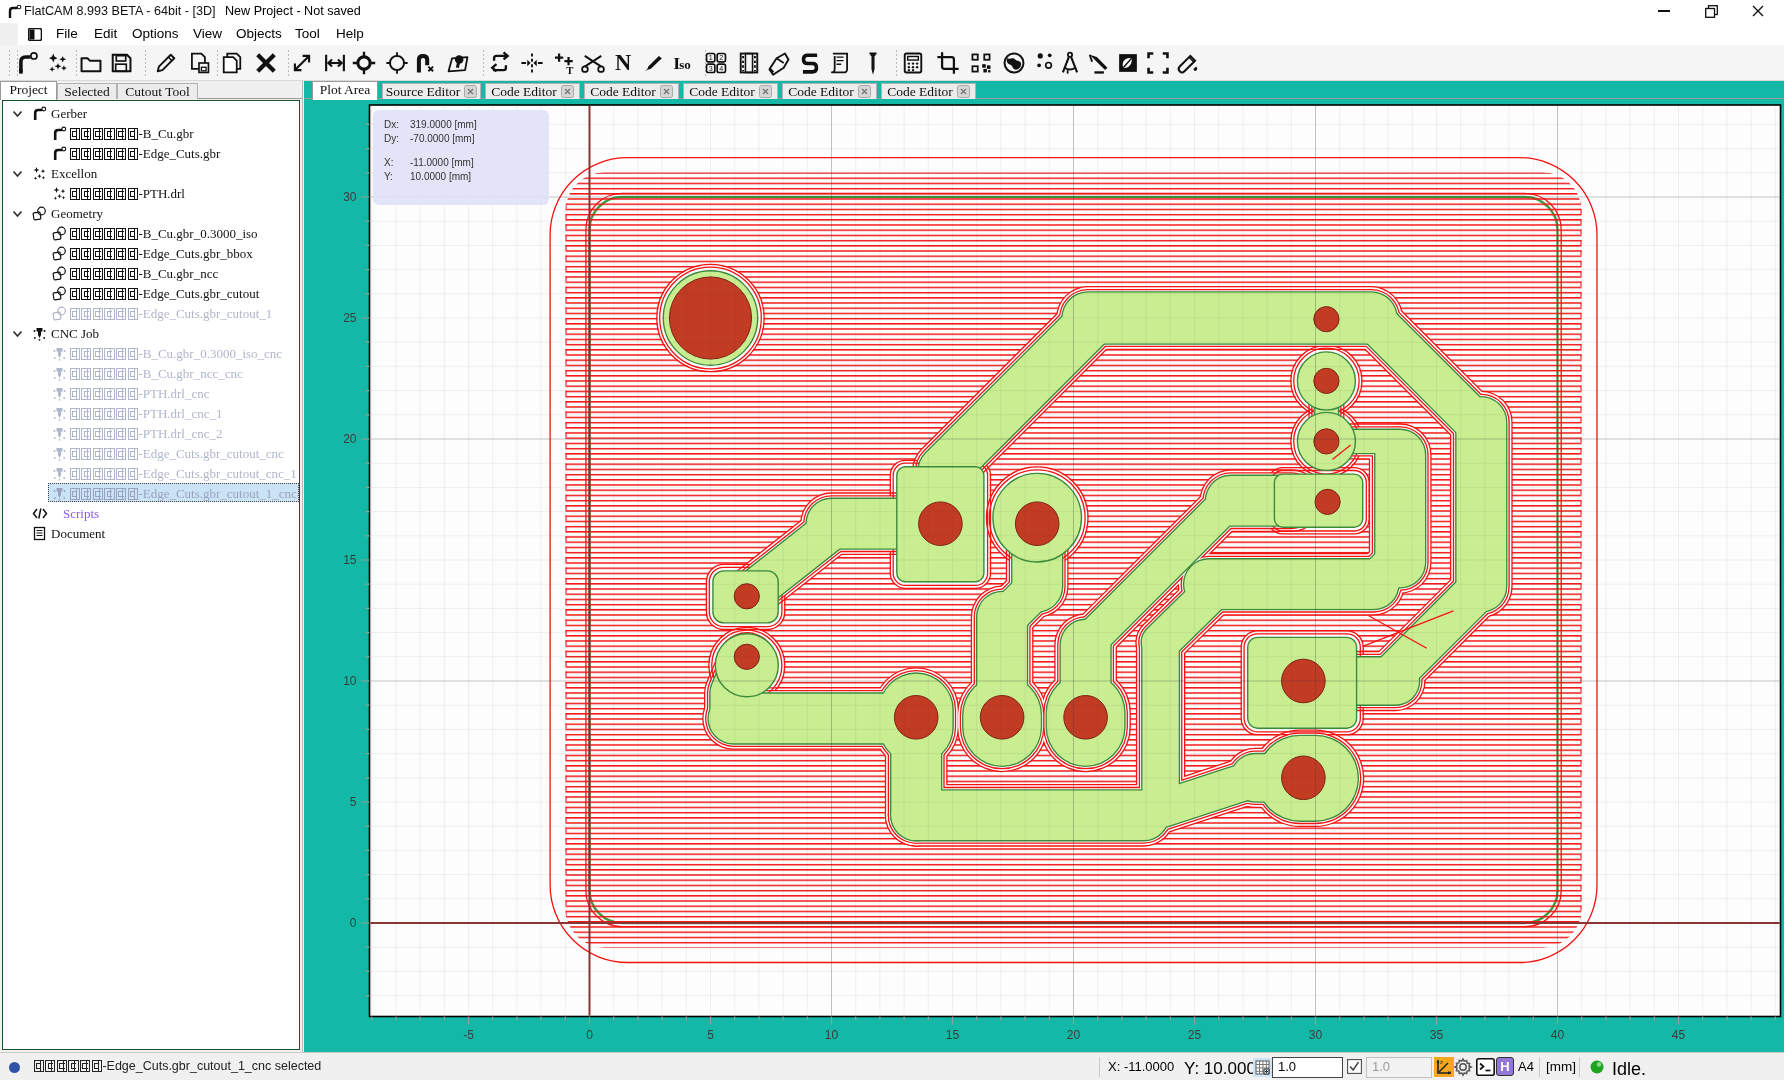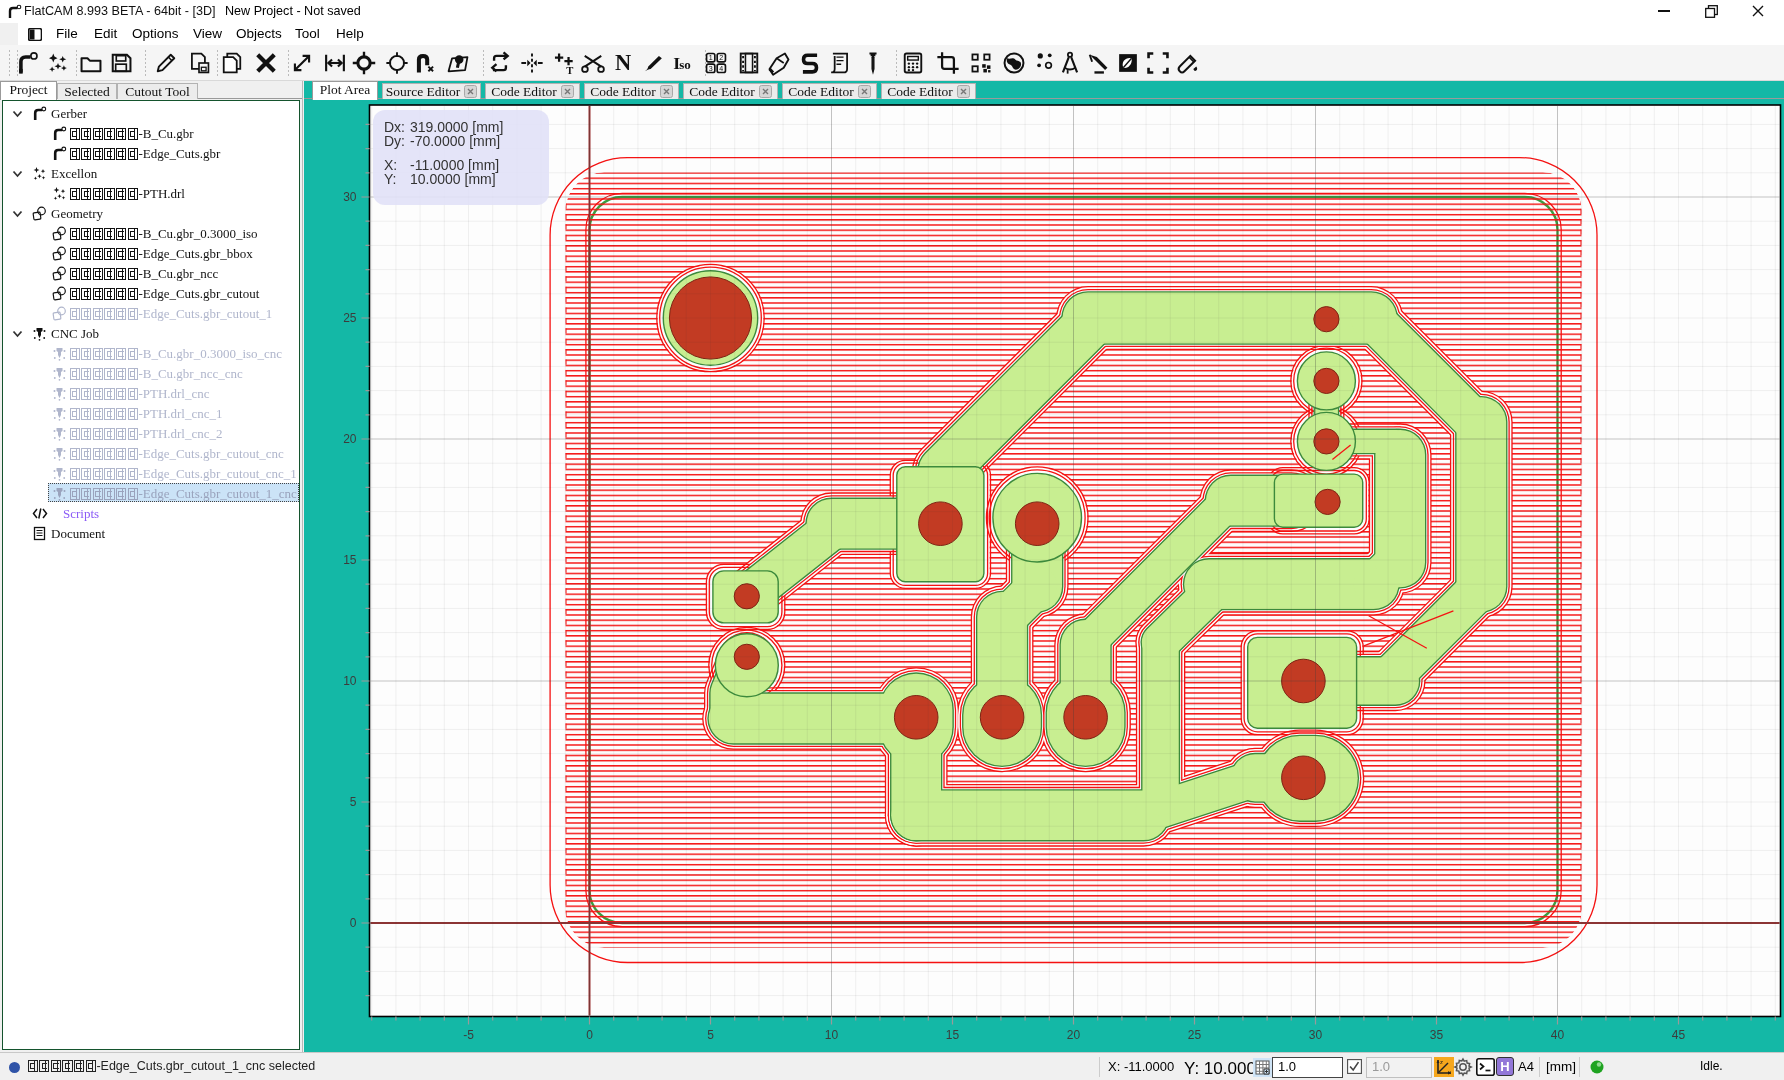--- a/index.html
+++ b/index.html
@@ -26,21 +26,21 @@
 .sel{position:absolute;left:45px;top:-1px;height:19px;width:251px;background:#cbe3f7;border:1px dotted #444}
 .cj{display:inline-block;width:10.2px;height:12px;border:1px solid currentColor;position:relative;
     vertical-align:-1.5px;margin:0 0.7px}
 .cj:before{content:"";position:absolute;left:1.5px;right:1.5px;top:2px;bottom:2px;
     border-top:1px solid currentColor;border-bottom:1px solid currentColor;border-left:1px solid currentColor}
 .cj:after{content:"";position:absolute;left:5px;top:0;bottom:0;width:1px;background:currentColor}
 .rpanel{position:absolute;left:304px;top:81px;width:1712px;height:971px;background:#14b8a6}
 .statusbar{position:absolute;left:0;top:1052px;width:100%;height:28px;background:#f0f0f0;border-top:1px solid #c8c8c8;font-size:12.5px}
 .statusbar .it{position:absolute;top:6px}
 .infobox{position:absolute;left:69px;top:11px;width:176px;height:95px;background:rgba(224,224,247,0.88);
-         border-radius:12px;font-size:14px;color:#333;z-index:5}
+         border-radius:6px;font-size:10px;color:#333;z-index:5}
 .infobox div{position:absolute;left:11px}
 .infobox .v{left:37px}
 </style></head>
 <body>
 <div class="titlebar">
 <svg style="position:absolute;left:7px;top:4px" width="15" height="15" viewBox="0 0 15 15">
 <path d="M3 14V7Q3 4 6 4h4.5" fill="none" stroke="#111" stroke-width="2.4"></path>
 <circle cx="12" cy="3" r="1.8" fill="none" stroke="#111" stroke-width="1.1"></circle>
     </svg>
 <span class="t1">FlatCAM 8.993 BETA - 64bit - [3D]</span>
@@ -851,21 +851,21 @@
         <div class="v" style="top:47px">-11.0000 [mm]</div>
 <div style="top:61px">Y:</div>
         <div class="v" style="top:61px">10.0000 [mm]</div>
 </div>
 </div>
 </div>
 <div class="statusbar">
 <svg class="it" style="left:8px;top:8px" width="13" height="13">
       <circle cx="6.5" cy="6.5" r="5.5" fill="#2f53a7"></circle>
     </svg>
-<span class="it" style="left:27px;color:#222"><i class="cj"></i><i class="cj"></i><i class="cj"></i><i class="cj"></i><i class="cj"></i><i class="cj"></i>-Edge_Cuts.gbr_cutout_1_cnc selected</span>
+<span class="it" style="left:33px;color:#222"><i class="cj"></i><i class="cj"></i><i class="cj"></i><i class="cj"></i><i class="cj"></i><i class="cj"></i>-Edge_Cuts.gbr_cutout_1_cnc selected</span>
 <div class="it" style="left:1099px;top:4px;width:1px;height:20px;background:#ccc"></div>
 <span class="it" style="left:1108px;font-size:13px">X: -11.0000</span>
 <span class="it" style="left:1184px;font-size:17px">Y: 10.0000</span>
 <svg class="it" style="left:1253px;top:5px" width="19" height="19" viewBox="0 0 19 19">
       <rect width="19" height="19" fill="#cfe4f7"></rect>
       <rect x="3" y="3" width="13" height="13" fill="#fff" stroke="#555"></rect>
       <path d="M6.5 3v13M9.9 3v13M13.3 3v13M3 6.5h13M3 9.9h13M3 13.3h13" stroke="#777" stroke-width="1"></path>
       <path d="M11 11h5v5h-5z" fill="#cfe4f7" stroke="#333"></path>
       <path d="M13.5 12v3M12 13.5h3" stroke="#333"></path>
     </svg>
@@ -894,13 +894,13 @@
     </svg>
 <div class="it" style="left:1496px;top:4px;width:18px;height:19px;background:#9277d8;border:1px solid #333;border-radius:3px;color:#fff;font-weight:bold;font-size:13px;text-align:center;padding-top:0.5px">H</div>
 <span class="it" style="left:1518px;font-size:13px">A4</span>
 <div class="it" style="left:1539px;top:4px;width:1px;height:20px;background:#ccc"></div>
 <span class="it" style="left:1546px;font-size:13.5px">[mm]</span>
 <div class="it" style="left:1579px;top:4px;width:1px;height:20px;background:#ccc"></div>
 <svg class="it" style="left:1590px;top:7px" width="14" height="14">
       <circle cx="7" cy="7" r="6.5" fill="#1fa321"></circle>
       <circle cx="9" cy="4.5" r="2.2" fill="#8fd88f"></circle>
     </svg>
-<span class="it" style="left:1700px;font-size:12px">Idle.</span>
+<span class="it" style="left:1612px;font-size:18px">Idle.</span>
 </div>
 </body></html>

